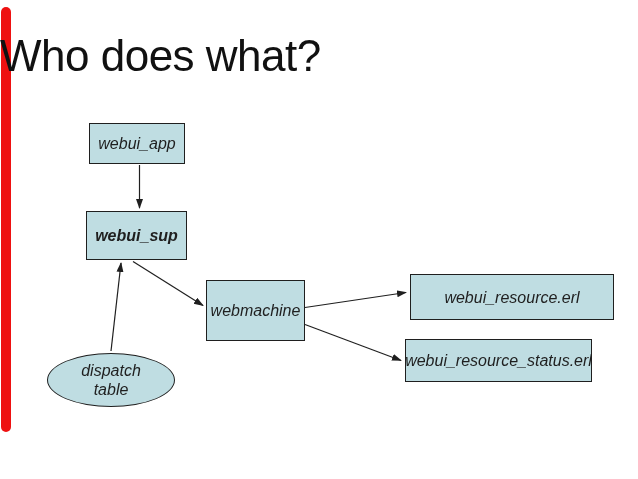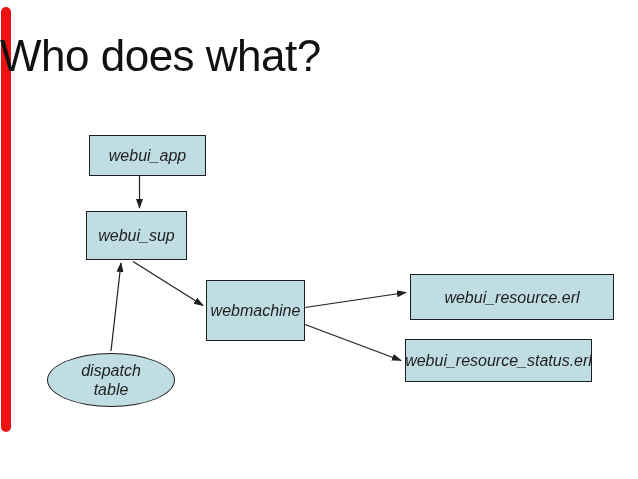--- a/index.html
+++ b/index.html
@@ -62,22 +62,22 @@
     overflow: hidden;
   }
   .node span {
     font-style: italic;
     font-size: 16px;
     line-height: 19px;
     color: var(--label-color);
     text-align: center;
     white-space: pre-line;
   }
-  .node-webui-app            { left:  89px; top: 123px; width:  117px; height: 41px; margin-top: 12px; }
-  .node-webui-sup            { left:  86px; top: 211px; width: 101px; height: 49px; }
+  .node-webui-app            { left:  89px; top: 123px; width:  96px; height: 41px; }
+  .node-webui-sup            { left:  86px; top: 211px; width: 101px; height: 49px; font-weight: bold; }
   .node-webmachine           { left: 206px; top: 280px; width:  99px; height: 61px; }
   .node-webui-resource       { left: 410px; top: 274px; width: 204px; height: 46px; }
   .node-webui-resource-status{ left: 405px; top: 339px; width: 187px; height: 43px; }
   .node-dispatch-table {
     left: 47px; top: 353px; width: 128px; height: 54px;
     border-radius: 50%;
     border-width: 1.5px;
   }
 </style>
 </head>

